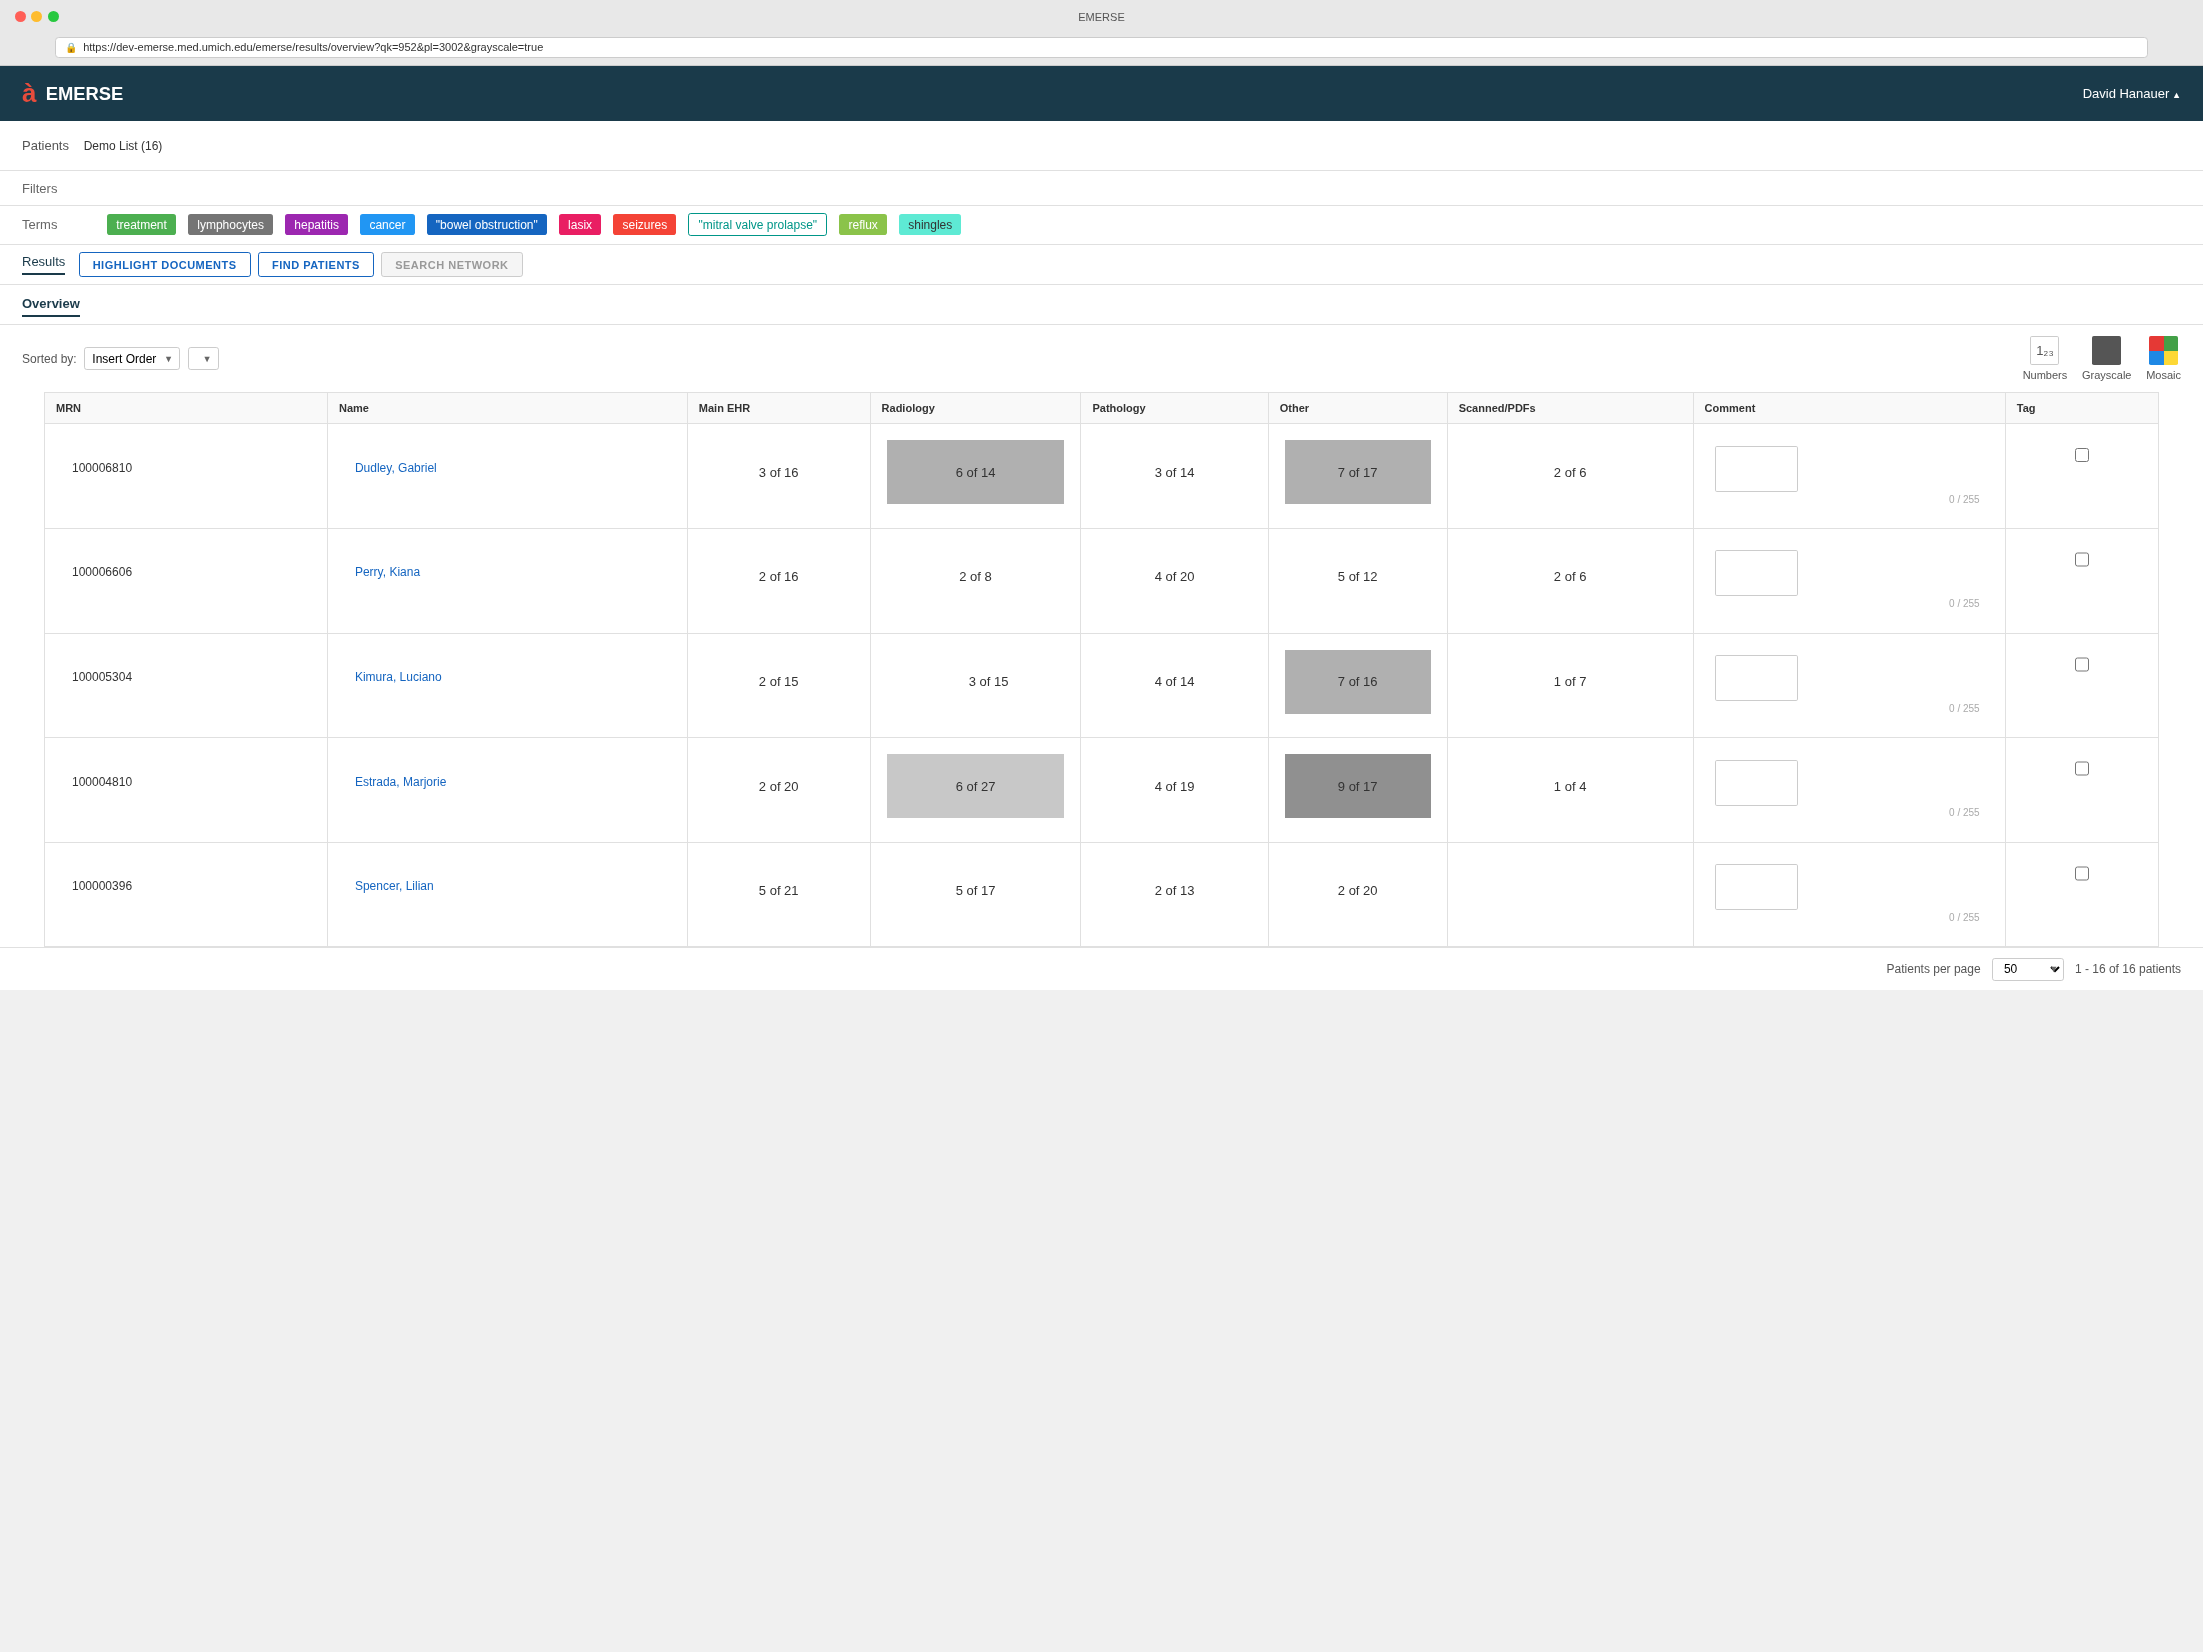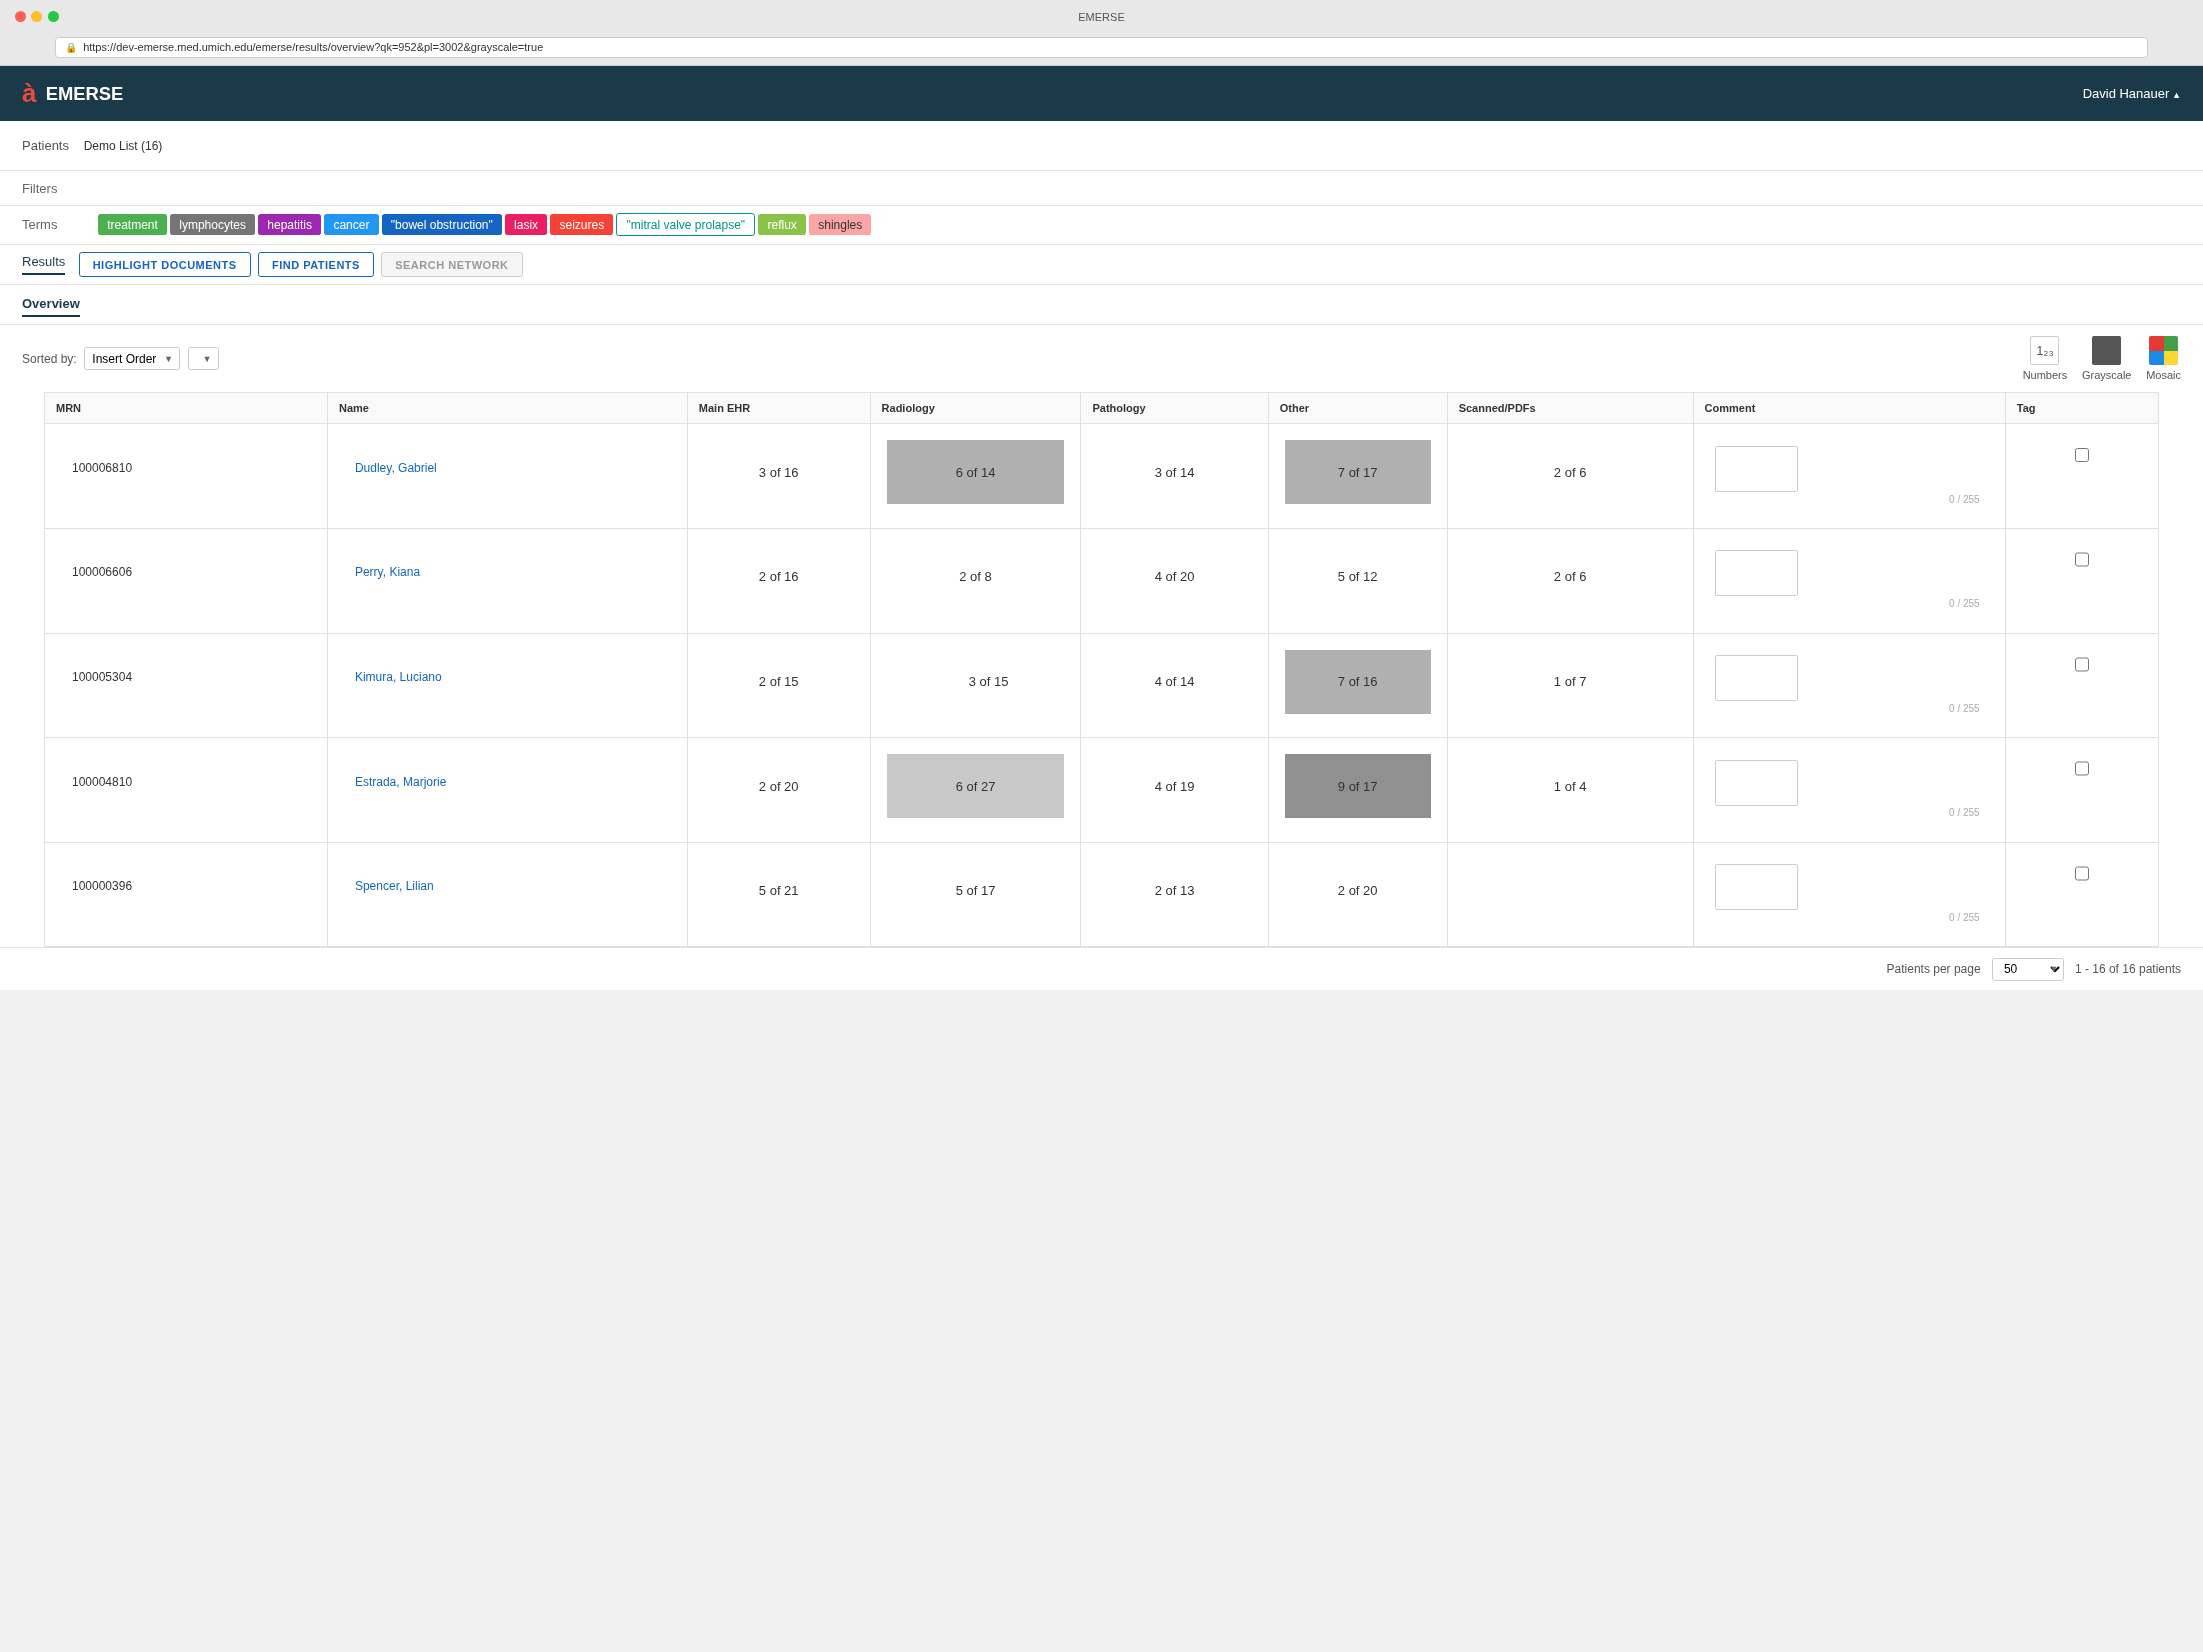--- a/index.html
+++ b/index.html
@@ -60,37 +60,37 @@
       font-size: 13px; color: #555;
     }
     .section-label { width: 73px; flex-shrink: 0; font-size: 13px; color: #666; }
 
     
     .terms-row {
       display: flex; align-items: center;
       padding: 7.3px 22px;
       border-bottom: 0.9px solid #e0e0e0;
       flex-wrap: wrap;
-      gap: 3px;
+      gap: 12px;
     }
     .tag {
       padding: 3.7px 9.2px; border-radius: 2.8px;
       font-size: 12px; font-weight: 500; color: white;
       display: inline-block;
     }
     .tag-green { background: #4caf50; }
     .tag-gray { background: #757575; }
     .tag-purple { background: #9c27b0; }
     .tag-blue { background: #2196f3; }
     .tag-darkblue { background: #1565c0; border-radius: 2.8px; }
     .tag-pink { background: #e91e63; }
     .tag-red { background: #f44336; }
     .tag-teal { background: #009688; border: 1.8px solid #009688; }
     .tag-olive { background: #8bc34a; }
-    .tag-yellow { background: #fca5a5; color: #333; }
+    .tag-yellow { background: #5eead4; color: #333; }
 
     
     .results-row {
       display: flex; align-items: center;
       padding: 7.3px 22px;
       border-bottom: 1.8px solid #e0e0e0;
       gap: 7.3px;
     }
     .results-label {
       font-size: 13px; font-weight: 400; color: #1a3a4a;

